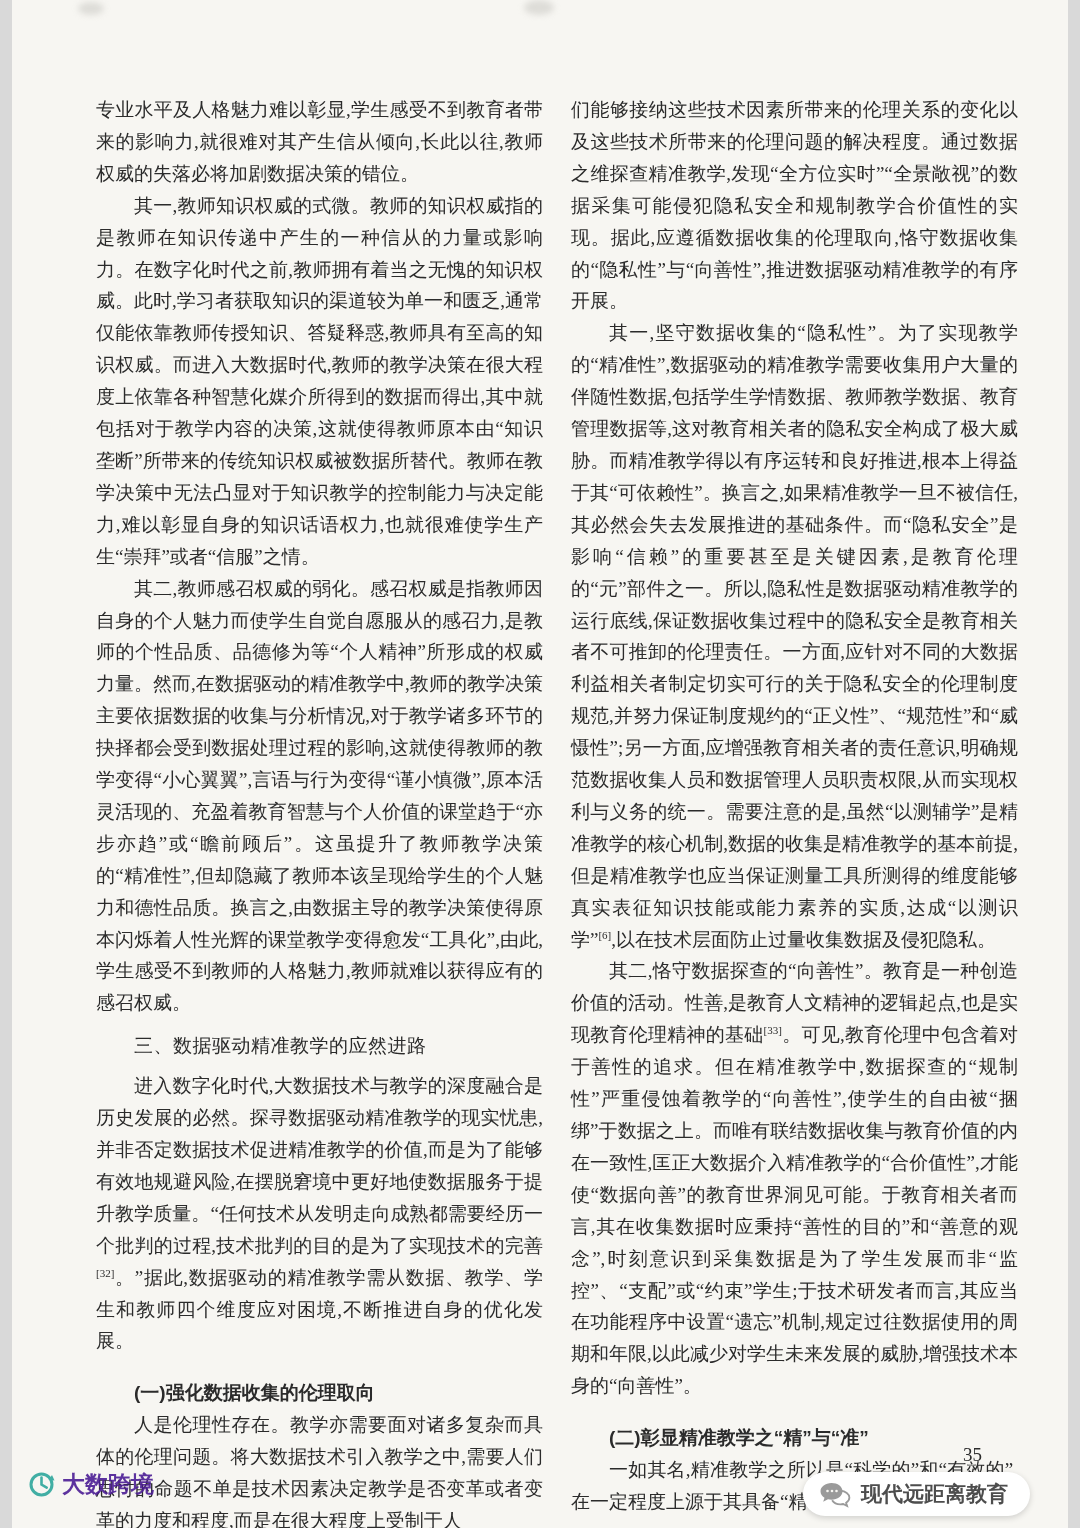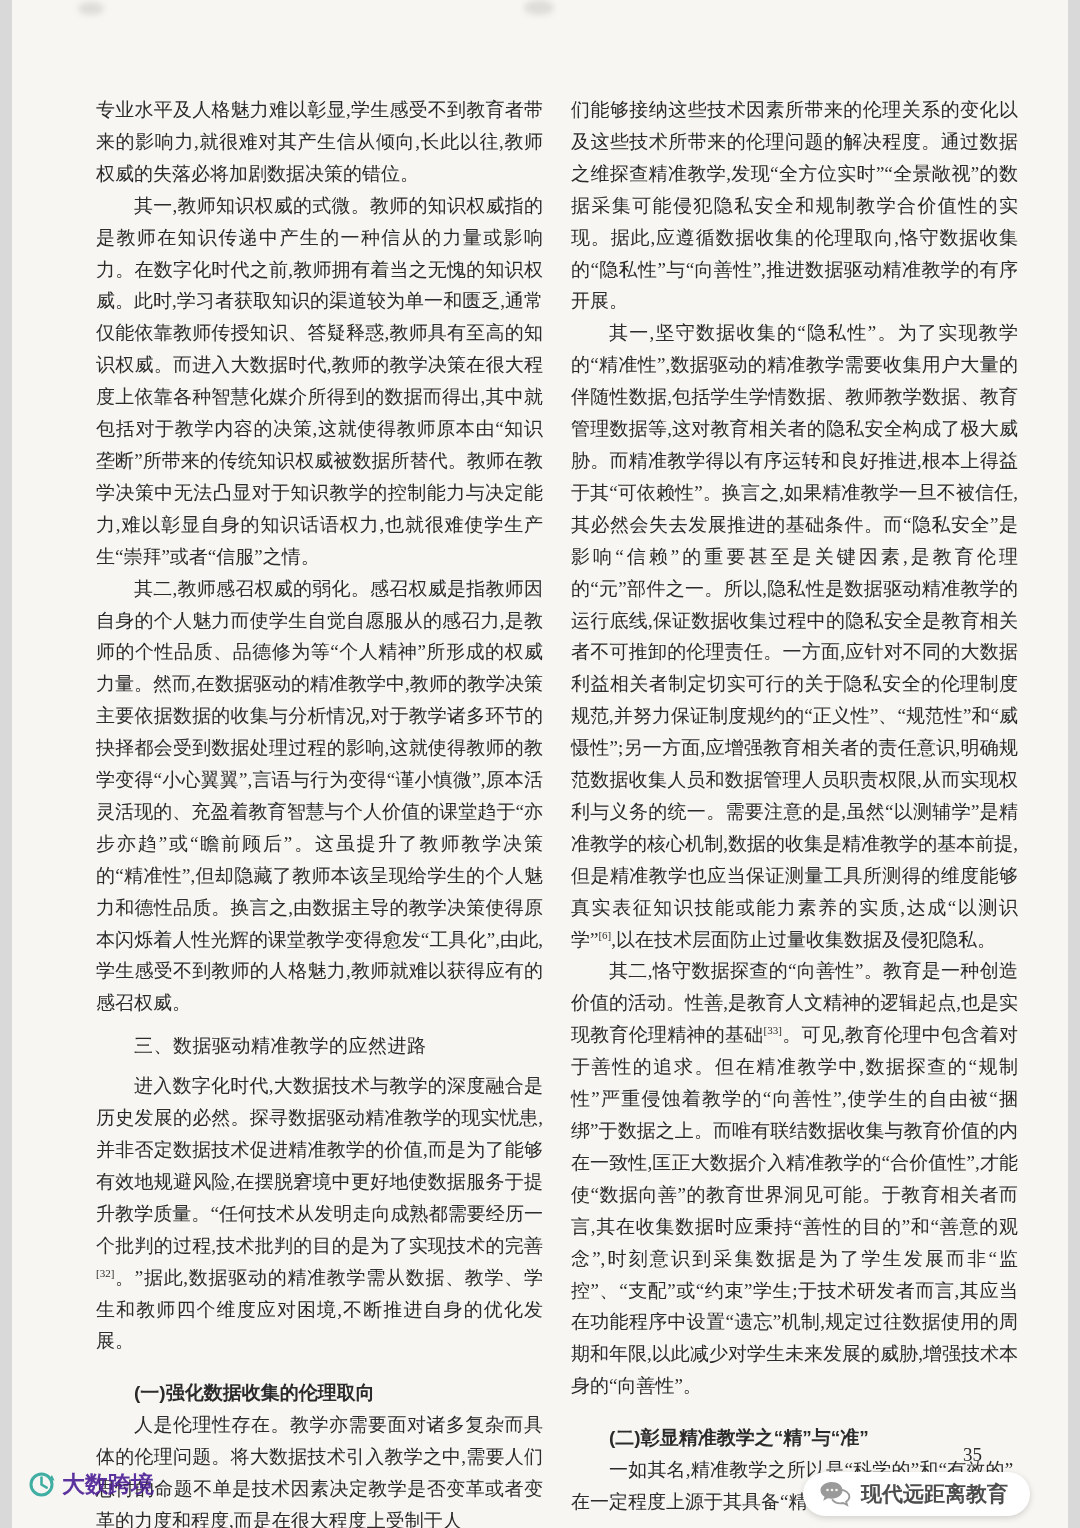--- a/index.html
+++ b/index.html
@@ -49,21 +49,21 @@
     left: 16px; bottom: 28px;
     display: flex; align-items: center; gap: 7px;
     font-family: "Liberation Sans", "DejaVu Sans", sans-serif;
     font-weight: 700; font-size: 23px;
     color: #4c1d95;
     opacity: .9;
   }
   .wm-right {
     position: absolute;
     right: 38px; bottom: 12px;
-    display: flex; align-items: center; gap: 10px;
+    display: flex; align-items: flex-end; gap: 10px;
     background: #ffffff;
     border-radius: 24px;
     padding: 8px 22px 8px 16px;
     box-shadow: 0 2px 6px rgba(0,0,0,.16);
     font-family: "Liberation Sans", "DejaVu Sans", sans-serif;
     font-weight: 700; font-size: 21px;
     color: #4d4d4d;
   }
   .artifact {
     position: absolute;

